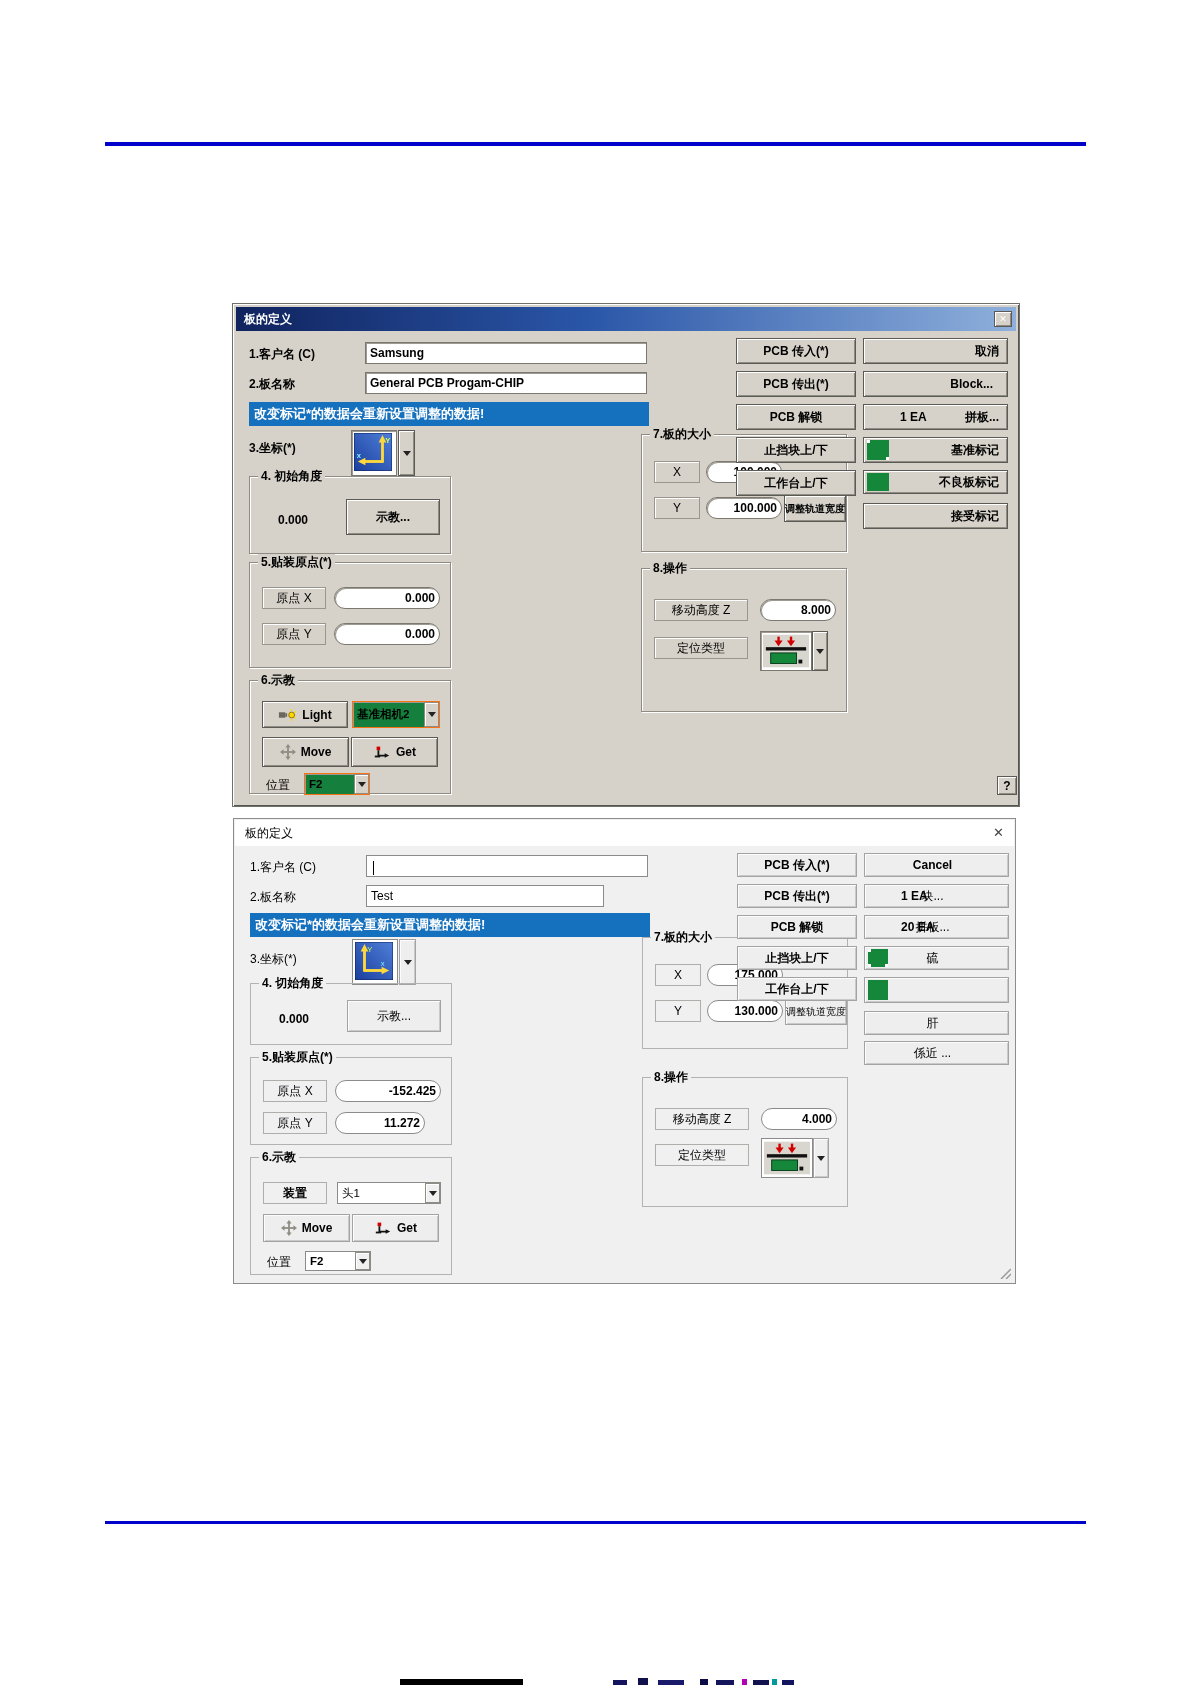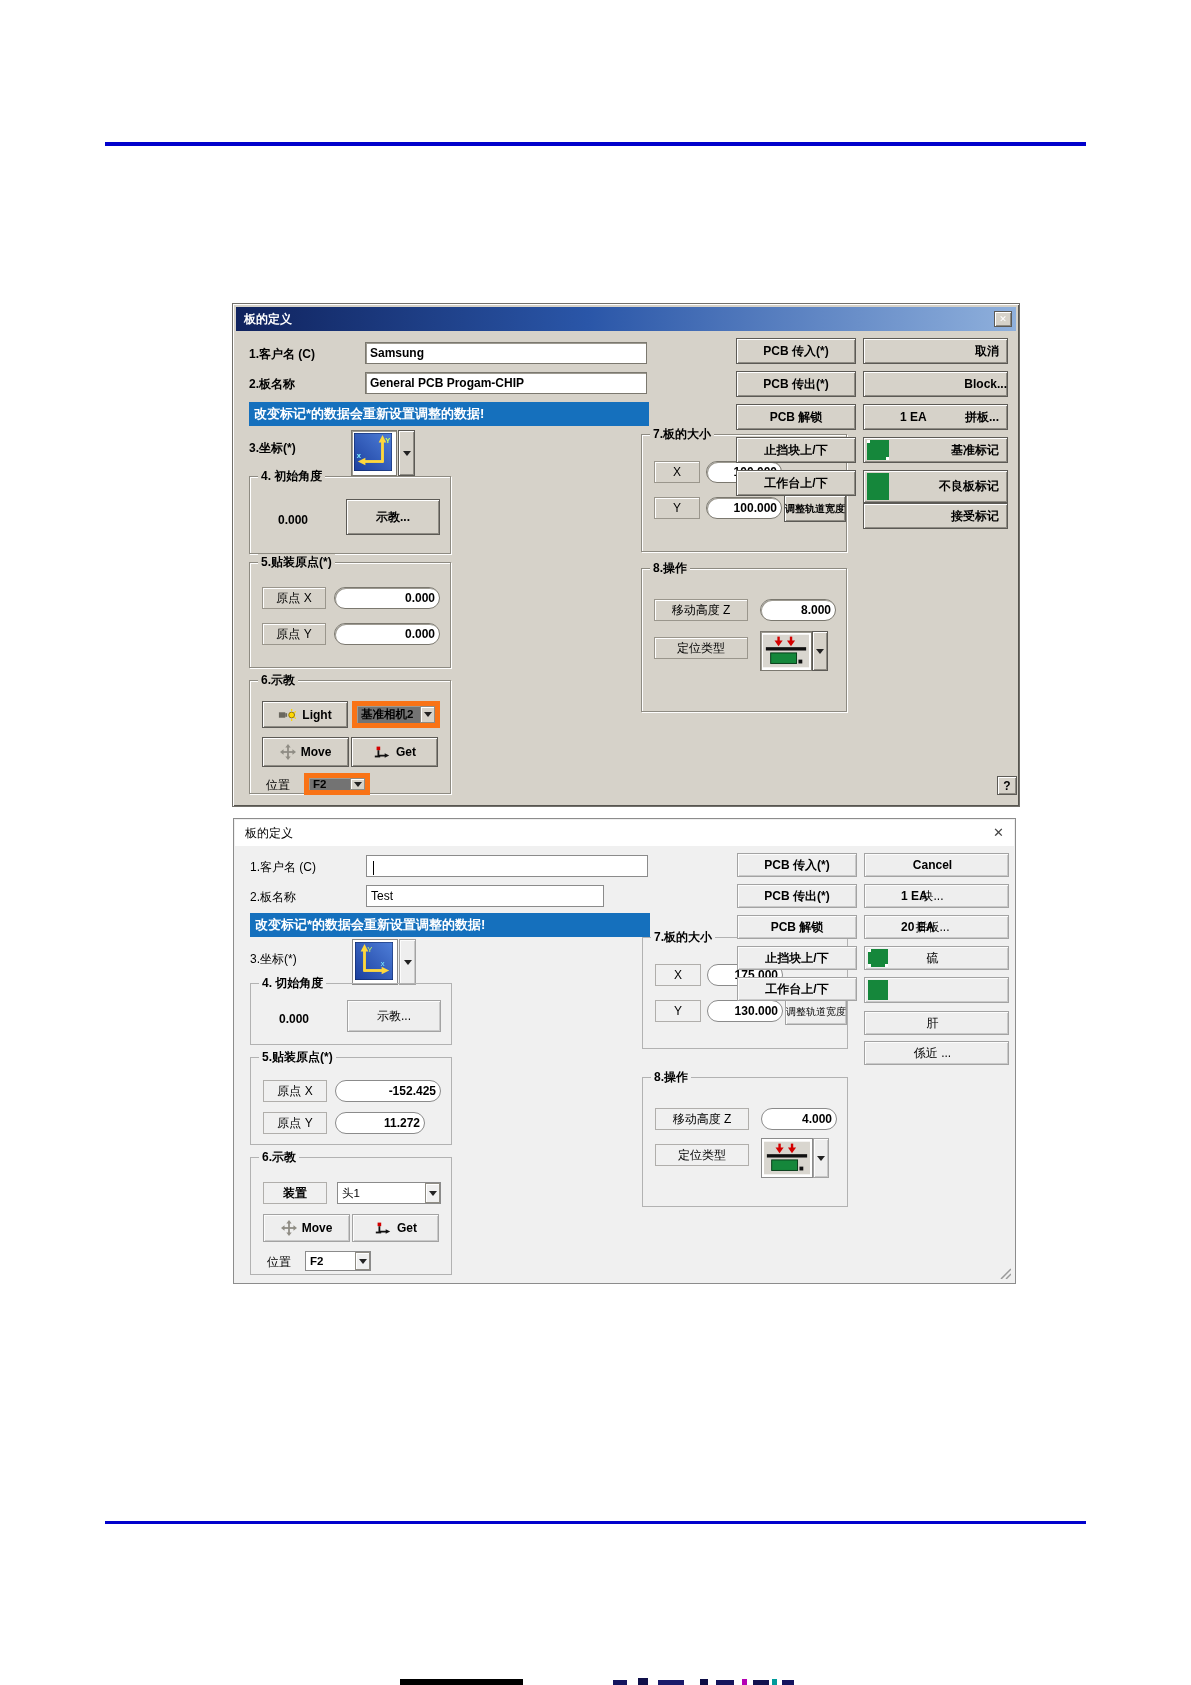--- a/index.html
+++ b/index.html
@@ -23,21 +23,21 @@
            font-family:inherit;font-size:12px;font-weight:bold;padding:2px 4px;outline:none;}
   .num{text-align:right;border-radius:11px;}
   .labelbox{position:absolute;border:1px solid #9a968c;box-shadow:inset 1px 1px 0 #ffffff;
             display:flex;align-items:center;justify-content:center;font-size:12px;box-sizing:border-box;}
   .group{position:absolute;border:1px solid #8e8b82;box-shadow:1px 1px 0 #ffffff, inset 1px 1px 0 #ffffff;
          box-sizing:border-box;}
   .legend{position:absolute;top:-9px;left:8px;background:#d6d2c9;padding:0 3px;font-weight:bold;font-size:12px;}
   .banner{position:absolute;background:#1570bd;color:#ffffff;font-weight:bold;font-size:13px;
           line-height:24px;padding-left:5px;box-sizing:border-box;}
   .lbl{position:absolute;font-size:12px;font-weight:bold;white-space:nowrap;}
-  .combo{position:absolute;background:#737373;border:5px solid #f97316;box-shadow:inset 1px 1px 0 #9d9a91;
+  .combo{position:absolute;background:#15803d;border:1px solid #f97316;box-shadow:inset 1px 1px 0 #9d9a91;
          box-sizing:border-box;display:flex;align-items:center;justify-content:space-between;}
   .combo .ctext{flex:1;padding-left:4px;font-weight:bold;font-size:11.5px;white-space:nowrap;overflow:hidden;}
   .dbtn{width:15px;align-self:stretch;background:#d6d2c9;border:1px solid #8f8c84;
         box-shadow:inset 1px 1px 0 #fff;display:flex;align-items:center;justify-content:center;box-sizing:border-box;}
   .tri{width:0;height:0;border:4px solid transparent;border-top:5px solid #222;margin-top:4px;}
   .rbtn{justify-content:flex-end;padding-right:8px;position:absolute;}
   .prefix{position:absolute;left:36px;font-weight:bold;}
   .swatch{position:absolute;left:3px;top:2px;bottom:2px;width:22px;background:#15873b;}
   .hdot{position:absolute;width:3px;height:3px;background:#fff;}
 
@@ -209,35 +209,35 @@
 
     <div class="btn98" style="left:503px;top:34px;width:120px;height:26px;">PCB 传入(*)</div>
     <div class="btn98" style="left:503px;top:67px;width:120px;height:26px;">PCB 传出(*)</div>
     <div class="btn98" style="left:503px;top:100px;width:120px;height:26px;">PCB 解锁</div>
     <div class="btn98" style="left:503px;top:133px;width:120px;height:26px;">止挡块上/下</div>
     <div class="btn98" style="left:503px;top:166px;width:120px;height:26px;">工作台上/下</div>
 
     <div class="btn98 rbtn" style="left:630px;top:34px;width:145px;height:26px;">
       <span>取消</span>
     </div>
-    <div class="btn98 rbtn" style="left:630px;top:67px;width:145px;height:26px;padding-right:0;">
+    <div class="btn98 rbtn" style="left:630px;top:67px;width:145px;height:26px;padding-right:14px;">
       <span>Block...</span>
     </div>
     <div class="btn98 rbtn" style="left:630px;top:100px;width:145px;height:26px;">
       <span class="prefix">1 EA</span>
       <span>拼板...</span>
     </div>
     <div class="btn98 rbtn" style="left:630px;top:133px;width:145px;height:26px;">
       <span class="swatch">
         <span class="hdot" style="left:0;top:0;"></span>
         <span class="hdot" style="right:0;bottom:0;"></span>
       </span>
       <span>基准标记</span>
     </div>
-    <div class="btn98 rbtn" style="left:630px;top:166px;width:145px;height:33px;">
+    <div class="btn98 rbtn" style="left:630px;top:166px;width:145px;height:24px;">
       <span class="swatch"></span>
       <span>不良板标记</span>
     </div>
     <div class="btn98 rbtn" style="left:630px;top:199px;width:145px;height:26px;">
       <span>接受标记</span>
     </div>
 
     <div class="btn98" style="left:764px;top:472px;width:20px;height:19px;">?</div>
   </div>
 

